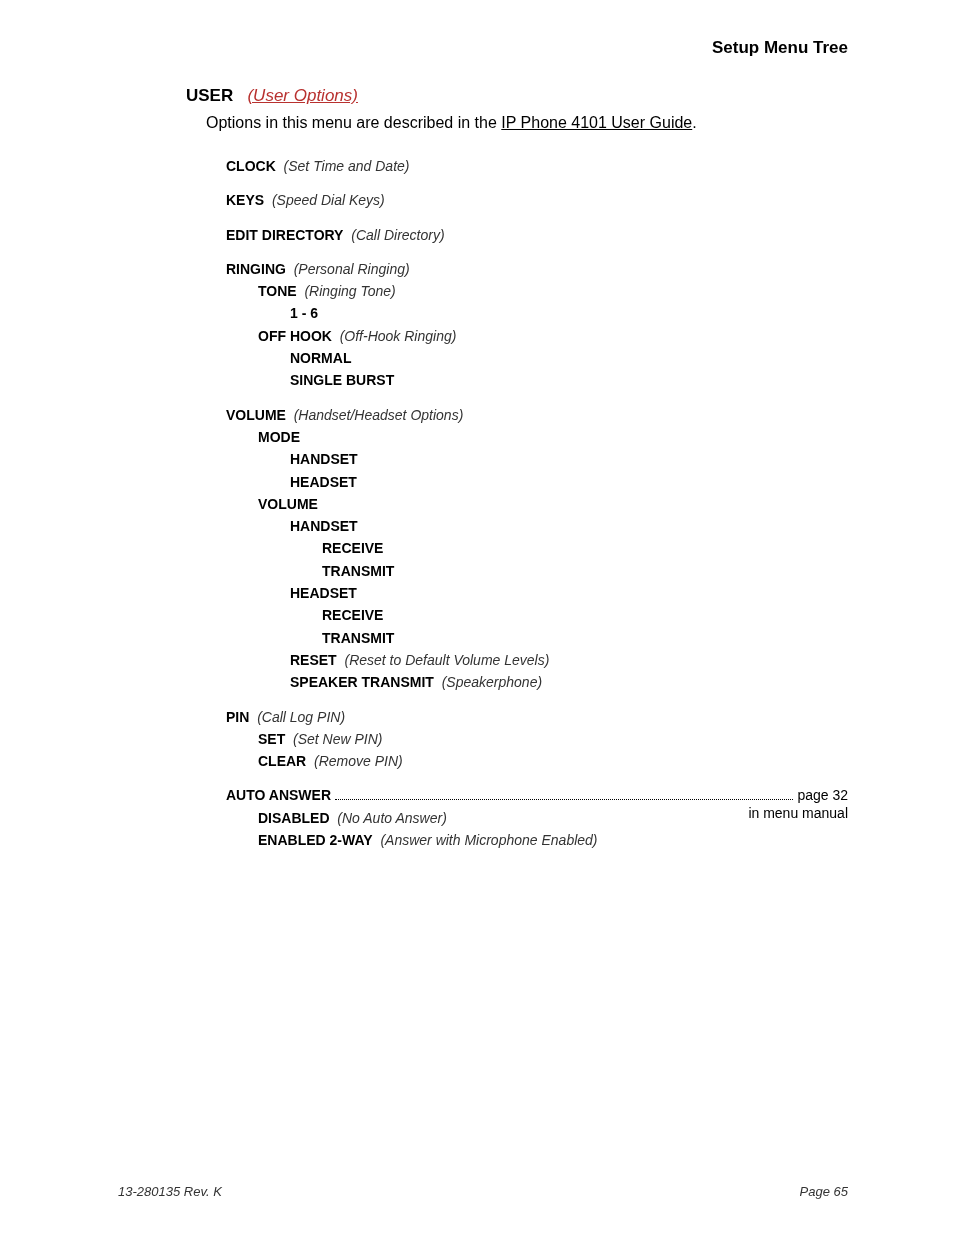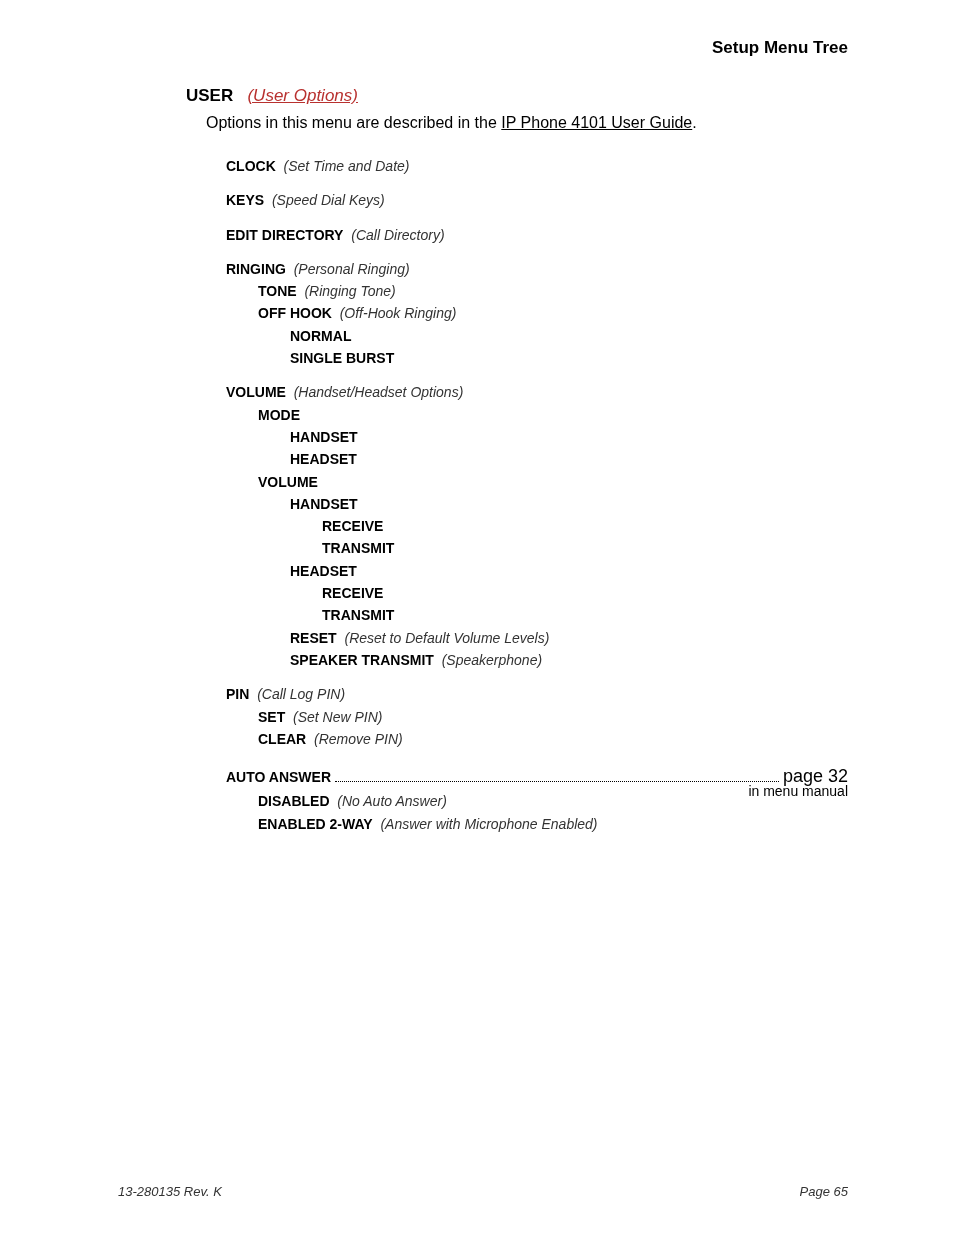--- a/index.html
+++ b/index.html
@@ -77,21 +77,21 @@
     white-space: nowrap;
   }
   .dots {
     flex: 1;
     border-bottom: 1px dotted #000;
     margin: 0 4px 3px 4px;
     min-width: 20px;
   }
   .pageref {
     white-space: nowrap;
-    font-size: 18px;
+    font-size: 14px;
   }
   .in-manual {
     position: absolute;
     right: 0;
     top: 18px;
     font-size: 14px;
   }
   .footer {
     position: absolute;
     bottom: 36px;
@@ -140,20 +140,21 @@
       </div>
     </div>
 
     <div class="group">
       <div class="item l1">
         <span class="bold">RINGING</span>&nbsp;&nbsp;<span class="italic">(Personal Ringing)</span>
       </div>
       <div class="item l2">
         <span class="bold">TONE</span>&nbsp;&nbsp;<span class="italic">(Ringing Tone)</span>
       </div>
+      <div class="item l3 bold">1 - 6</div>
       <div class="item l2">
         <span class="bold">OFF HOOK</span>&nbsp;&nbsp;<span class="italic">(Off-Hook Ringing)</span>
       </div>
       <div class="item l3 bold">NORMAL</div>
       <div class="item l3 bold">SINGLE BURST</div>
     </div>
 
     <div class="group">
       <div class="item l1">
         <span class="bold">VOLUME</span>&nbsp;&nbsp;<span class="italic">(Handset/Headset Options)</span>

